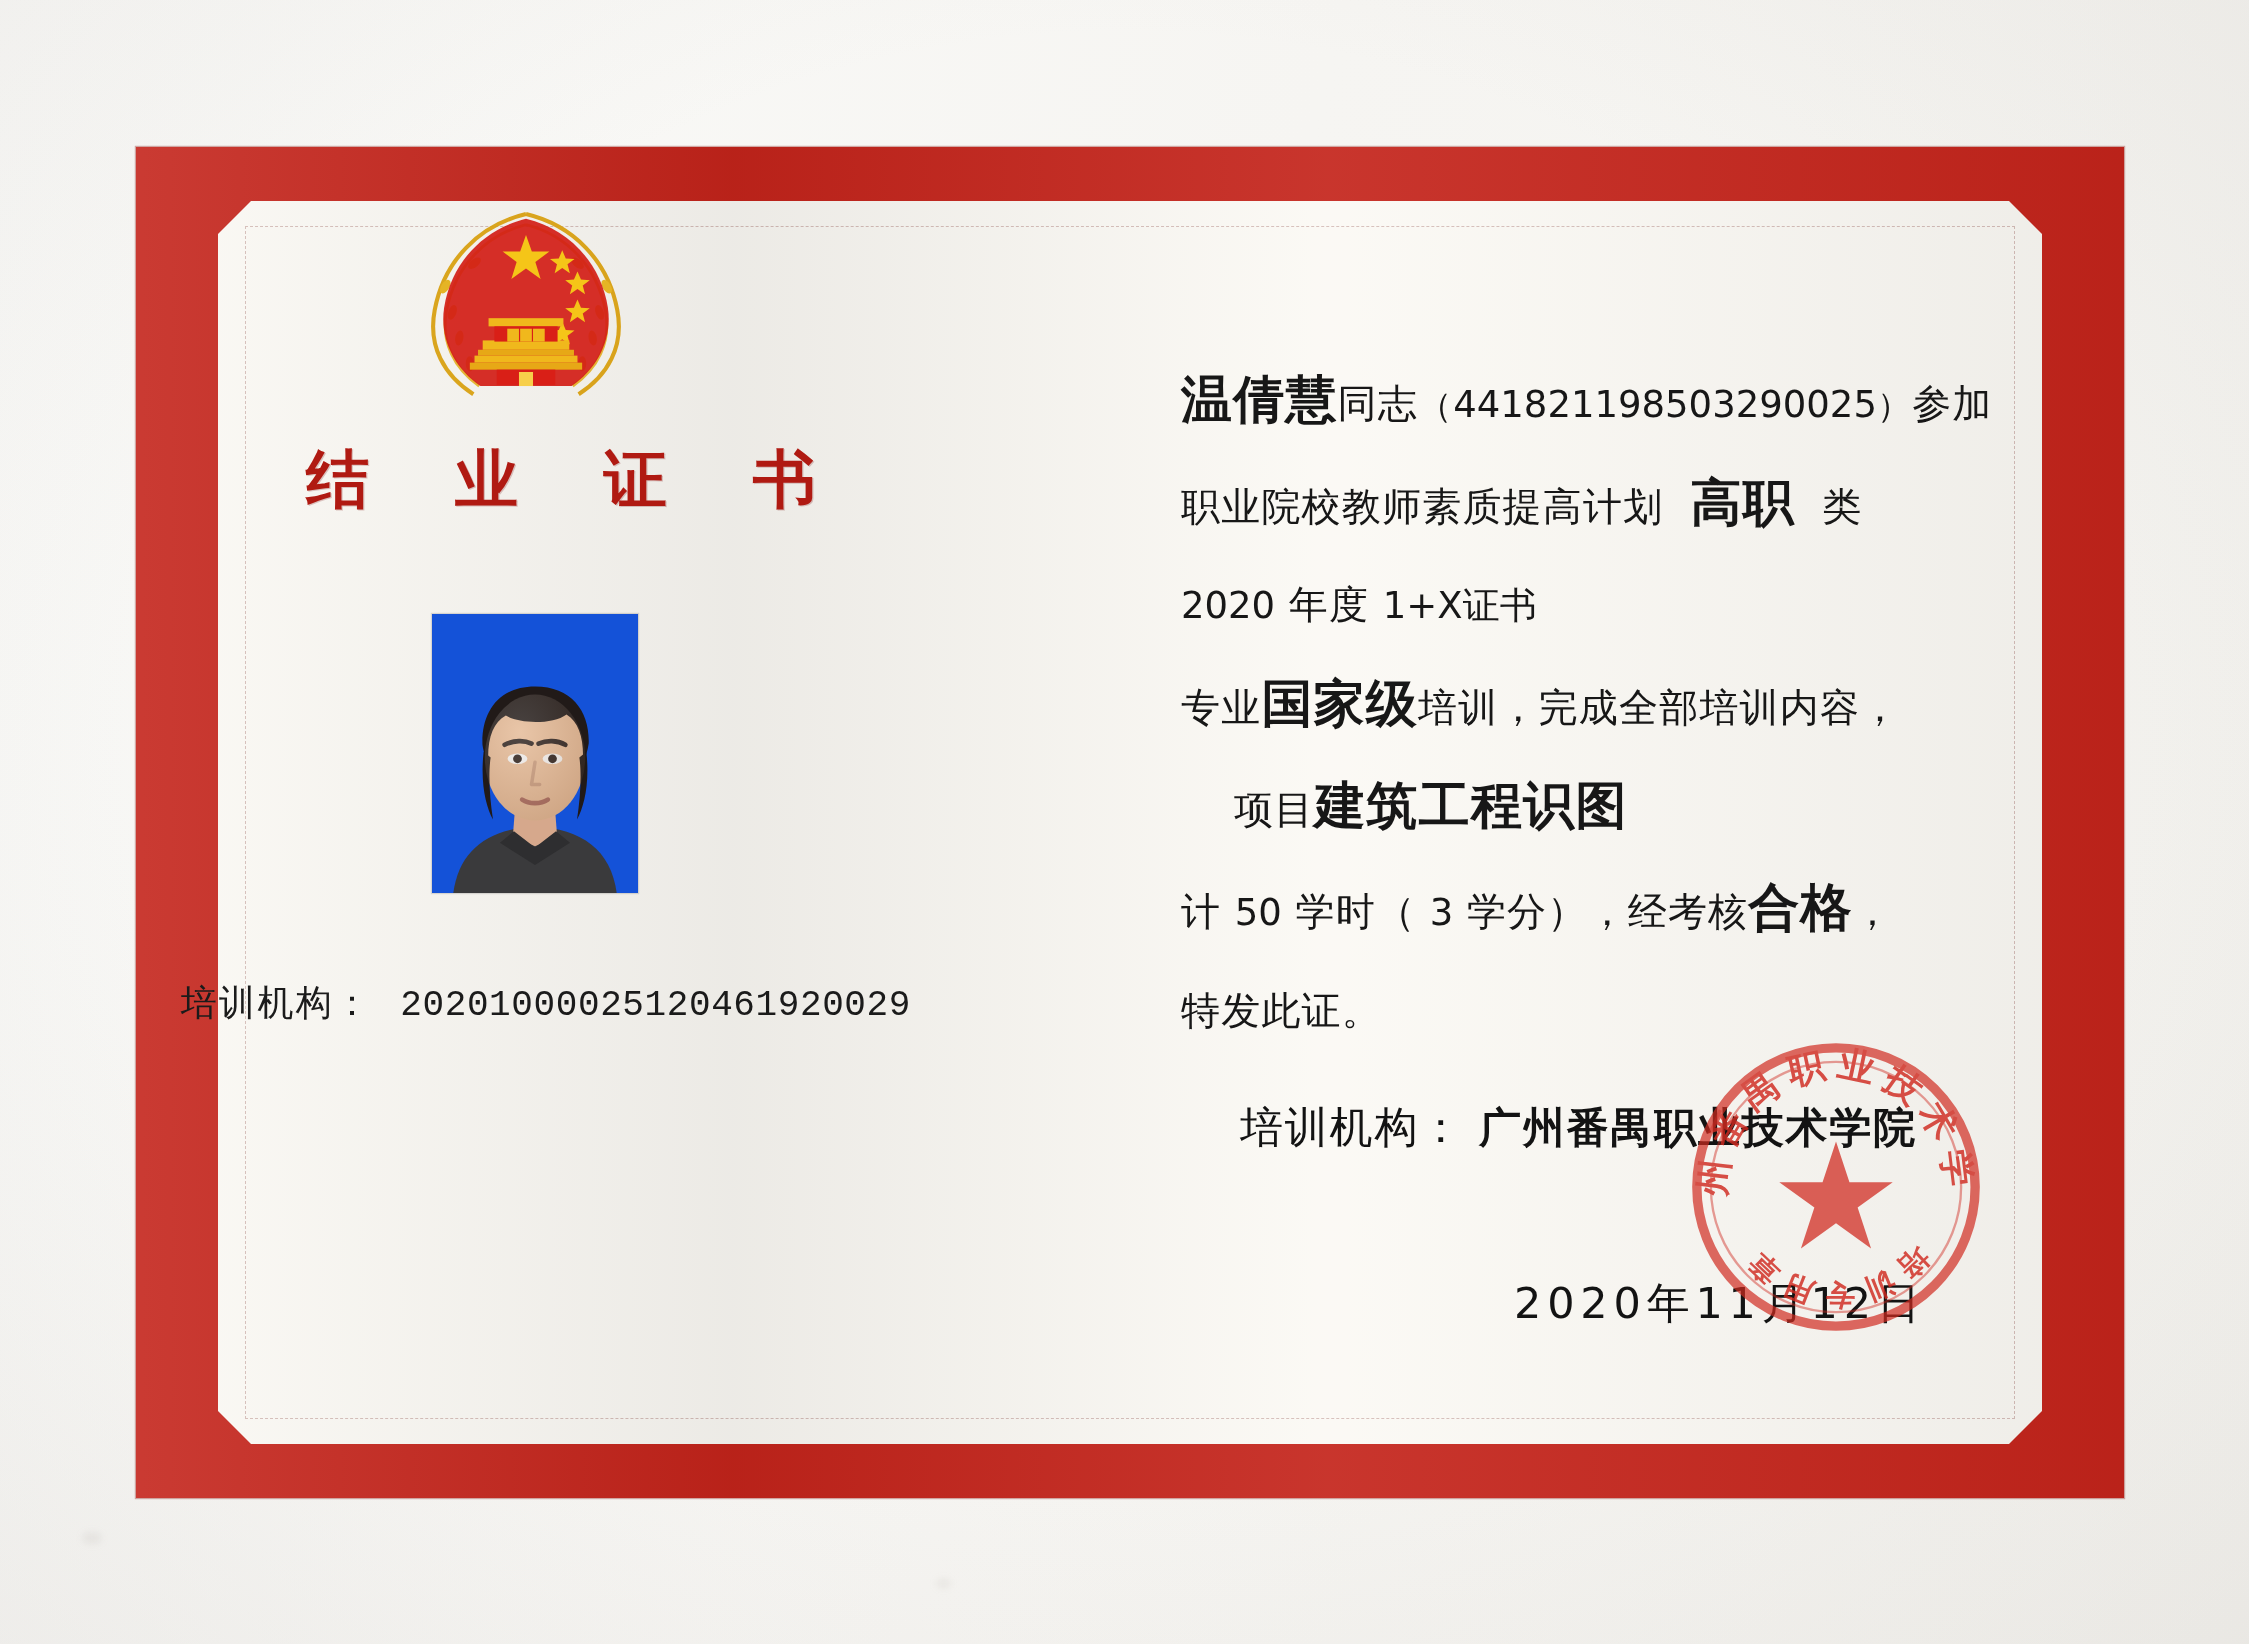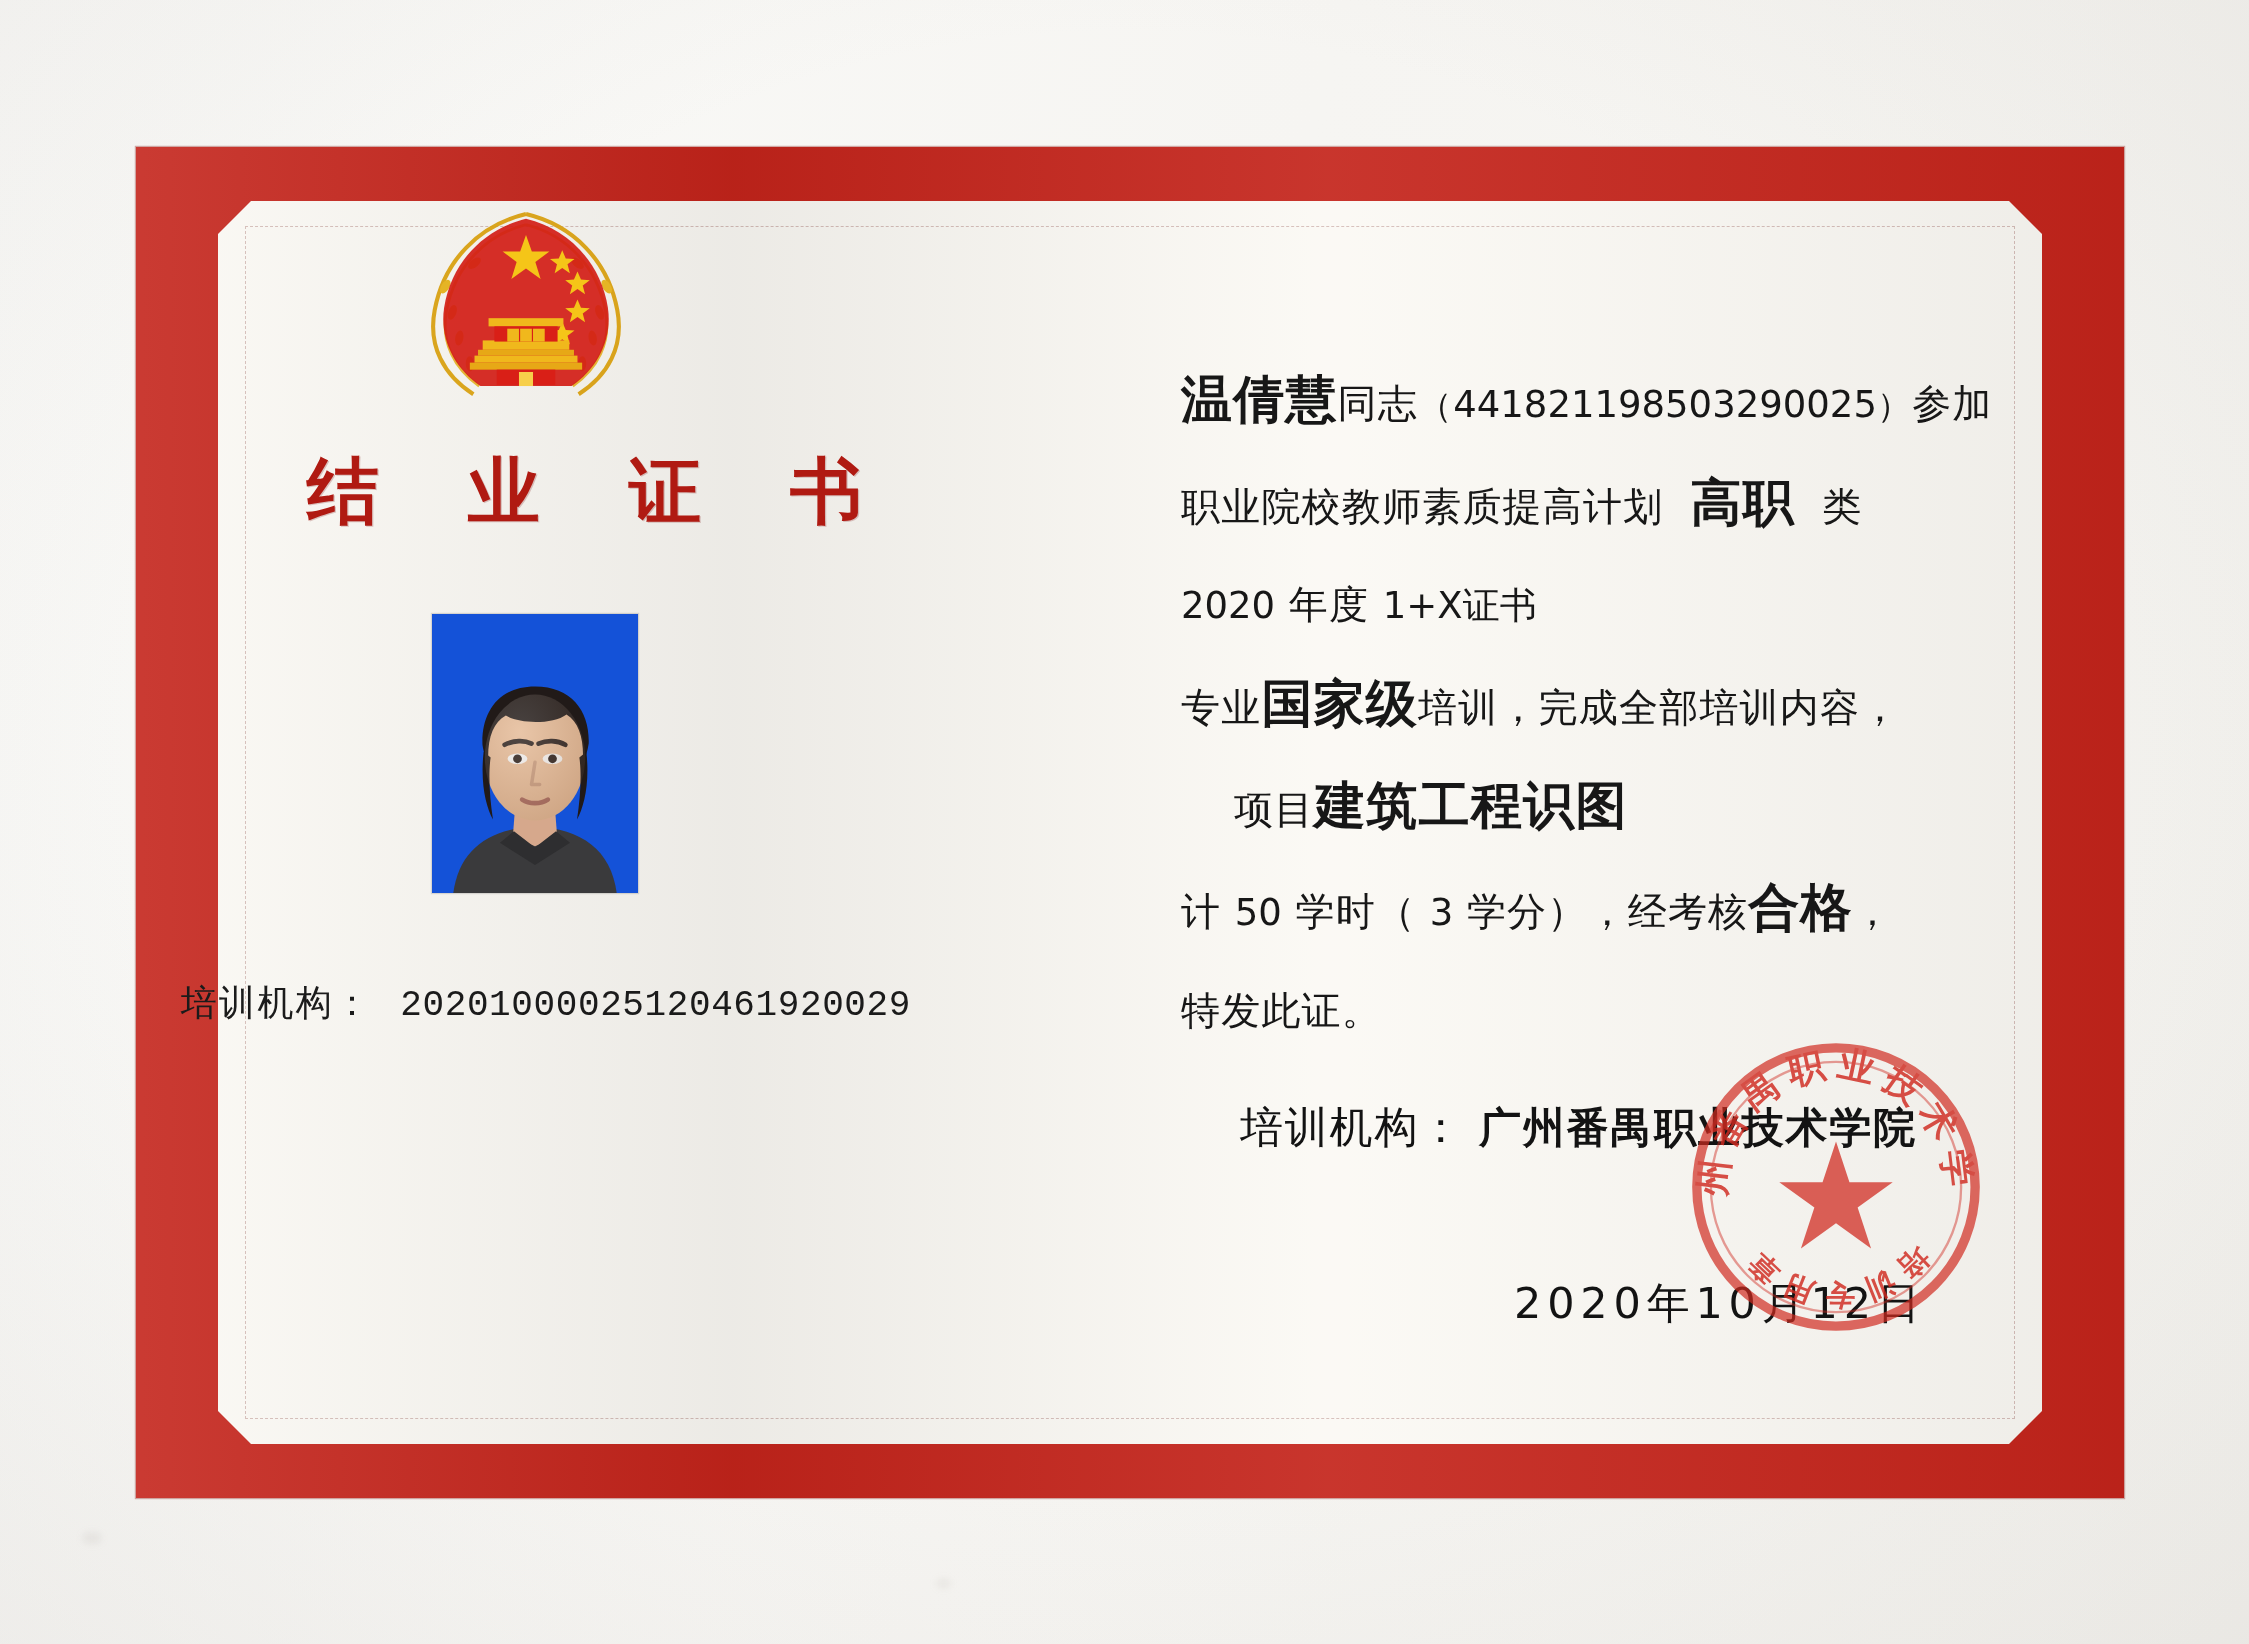--- a/index.html
+++ b/index.html
@@ -96,27 +96,27 @@
     position: absolute;
     left: 234px;
     top: 0px;
     width: 234px;
     height: 228px;
   }
 
   .title-main {
     position: absolute;
     left: 99px;
-    top: 251px;
+    top: 244px;
     width: 620px;
-    text-align: right;
+    text-align: left;
     color: #b01a12;
     font-family: "DejaVu Serif", serif;
     font-weight: 700;
-    font-size: 72px;
+    font-size: 63px;
     letter-spacing: 32px;
     text-indent: 32px;
     text-shadow: 1.2px 1.2px 0 rgba(120,10,8,0.22);
     white-space: nowrap;
   }
 
   .photo {
     position: absolute;
     left: 257px;
     top: 421px;
@@ -376,21 +376,21 @@
     </div>
 
     <div class="line">特发此证。</div>
   </div>
 
   <div class="org-line">
     <span>培训机构：</span><span class="org-name">广州番禺职业技术学院</span>
   </div>
 
   <div class="date-line">
-    <span class="num">2020</span><span>年</span><span class="num">10</span><span>月</span><span class="num">12</span><span>日</span>
+    <span class="num">2020</span><span>年</span><span class="num">11</span><span>月</span><span class="num">12</span><span>日</span>
   </div>
 
   <div class="seal">
     <svg viewBox="0 0 520 520" xmlns="http://www.w3.org/2000/svg">
       <defs>
         <path id="sealTop" d="M 260,260 m -188,0 a 188,188 0 1 1 376,0" fill="none"></path>
         <path id="sealBottom" d="M 260,260 m 168,0 a 168,168 0 1 1 -336,0" fill="none"></path>
       </defs>
       <circle cx="260" cy="260" r="238" fill="none" stroke="#d02a20" stroke-width="16" opacity="0.85"></circle>
       <circle cx="260" cy="260" r="214" fill="none" stroke="#d02a20" stroke-width="4" opacity="0.55"></circle>

